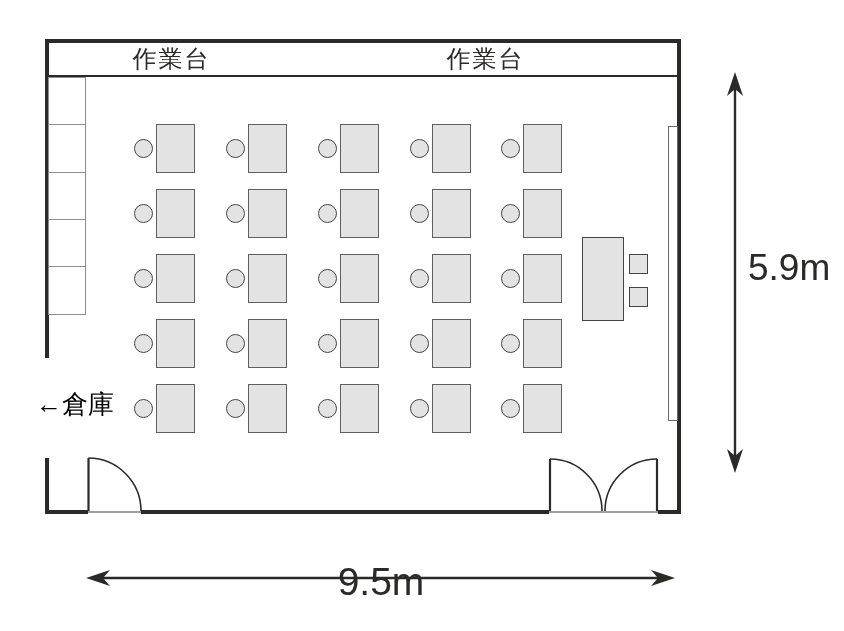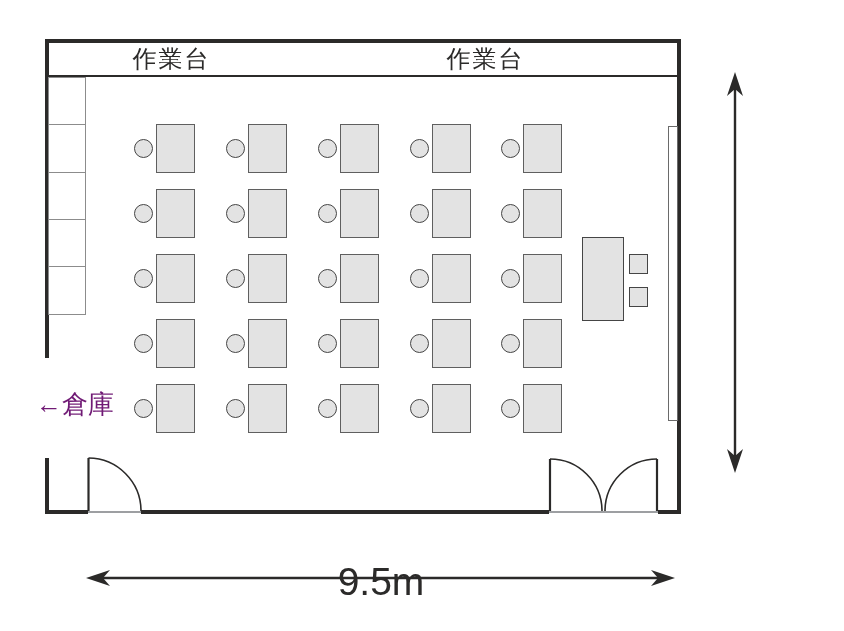--- a/index.html
+++ b/index.html
@@ -51,21 +51,21 @@
     box-sizing:border-box; background:#ffffff; border:1.5px solid #6a6a6a;
   }
   .cupboard {
     position:absolute; left:155px; top:480px; width:382px; height:31px;
     box-sizing:border-box; background:#ffffff; border:1.5px solid #6a6a6a;
     display:flex; align-items:center; justify-content:center;
     font-size:23px; letter-spacing:3px;
   }
   .storage-label {
     position:absolute; left:36px; top:387px; font-size:26px; letter-spacing:0;
-    color:#701a75; white-space:nowrap;
+    color:#000000; white-space:nowrap;
   }
   .dim-height-label {
     position:absolute; left:748px; top:247px; font-size:37px; color:#2b2a29;
   }
   .dim-width-label {
     position:absolute; left:311px; top:560px; width:140px; text-align:center;
     font-size:39px; color:#2b2a29;
   }
   svg.linework { position:absolute; left:0; top:0; pointer-events:none; }
 </style>
@@ -176,15 +176,16 @@
 
     <line x1="735" y1="82" x2="735" y2="463" stroke="#2b2a29" stroke-width="2.4"></line>
     <polygon points="735,72 727,96 735,89 743,96" fill="#2b2a29"></polygon>
     <polygon points="735,473 727,449 735,456 743,449" fill="#2b2a29"></polygon>
 
     <line x1="95" y1="578" x2="666" y2="578" stroke="#2b2a29" stroke-width="2.4"></line>
     <polygon points="86,578 110,570 103,578 110,586" fill="#2b2a29"></polygon>
     <polygon points="675,578 651,570 658,578 651,586" fill="#2b2a29"></polygon>
   </svg>
 
+  <div class="dim-height-label">5.9m</div>
   <div class="dim-width-label">9.5m</div>
 
 </div>
 
 </body></html>

